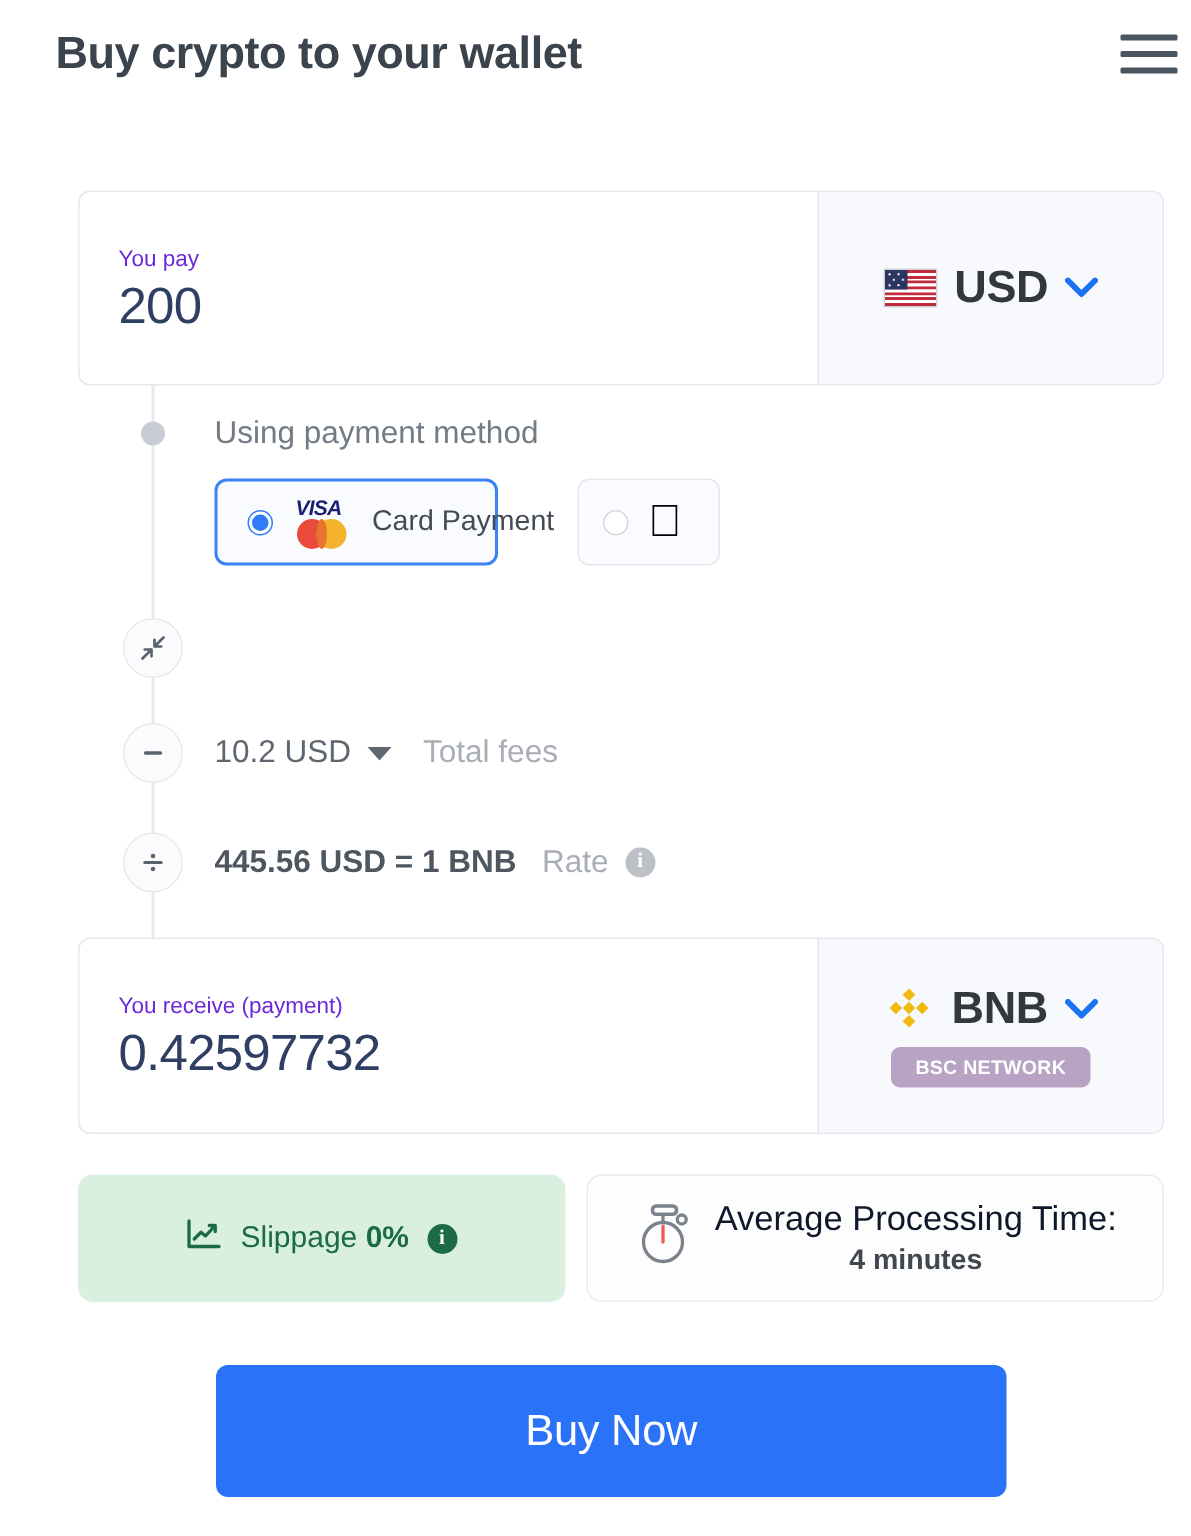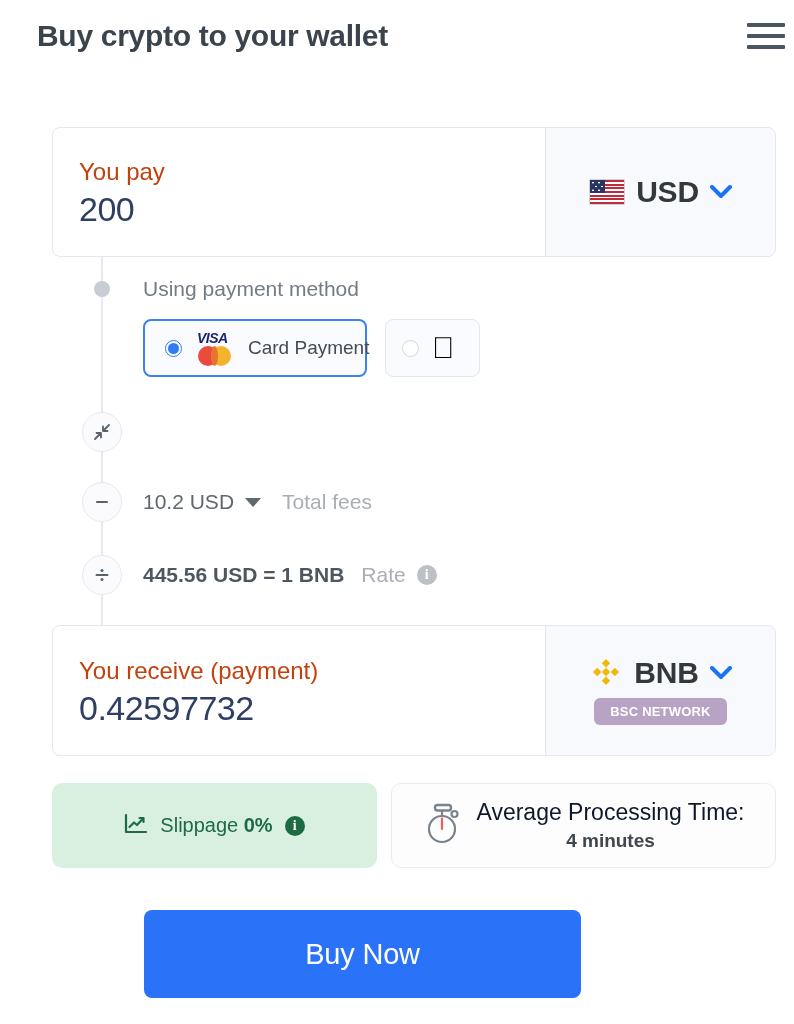--- a/index.html
+++ b/index.html
@@ -38,21 +38,21 @@
     background: #ffffff;
     display: flex;
     overflow: hidden;
   }
   .field-left {
     flex: 1 1 auto;
     padding: 22px 0 18px 26px;
     display: flex; flex-direction: column; justify-content: center;
   }
   .field-label {
-    font-size: 24px; color: #c2410c; margin-bottom: 4px;
+    font-size: 15px; color: #6d28d9; margin-bottom: 4px;
   }
   .field-value {
     font-size: 34px; color: #2f3f63; letter-spacing: -0.5px; line-height: 1.15;
   }
   .field-right {
     width: 230px; flex: 0 0 230px;
     border-left: 1px solid #e4e7ec;
     background: #f8f9fd;
     display: flex; flex-direction: column;
     align-items: center; justify-content: center;
@@ -136,21 +136,21 @@
   
   .pm-label {
     position: absolute; left: 124px; top: 277px;
     font-size: 21px; color: #737b84;
   }
   .pm-option {
     position: absolute; height: 58px; border-radius: 8px;
     background: #fafbfe; display: flex; align-items: center;
     cursor: pointer; padding: 0 16px; gap: 13px;
   }
-  .pm-card { left: 124px; top: 319px; width: 224px; border: 2px solid #3b82f6; padding-left: 20px; }
+  .pm-card { left: 124px; top: 319px; width: 189px; border: 2px solid #3b82f6; padding-left: 20px; }
   .pm-apple { left: 366px; top: 319px; width: 95px; border: 1px solid #e4e7ec; }
   .radio {
     width: 17px; height: 17px; border-radius: 50%;
     border: 1px solid #d3d7dd; background: #fff; flex: 0 0 auto;
     display: inline-flex; align-items: center; justify-content: center;
   }
   .radio.checked { border-color: #2f7cf6; }
   .radio.checked::after {
     content: ""; width: 11px; height: 11px; border-radius: 50%; background: #2f7cf6;
   }
@@ -184,21 +184,21 @@
   .tile-time {
     left: 372px; top: 783px; width: 385px; height: 85px;
     background: #fdfdfe; border: 1px solid #e9ebef;
   }
   .time-text { text-align: left; }
   .time-line1 { font-size: 23px; color: #0f172a; }
   .time-line2 { font-size: 19px; font-weight: bold; color: #40474f; text-align: center; margin-top: 4px; }
 
   
   .buy-btn {
-    position: absolute; left: 125px; top: 910px; width: 437px; height: 88px;
+    position: absolute; left: 125px; top: 910px; width: 527px; height: 88px;
     background: #2a72f8; border: none; border-radius: 8px;
     color: #ffffff; font-size: 29px; font-family: "Liberation Sans", sans-serif;
     cursor: pointer; letter-spacing: -0.2px;
   }
 </style>
 </head>
 <body>
 
 <div class="page">
 

